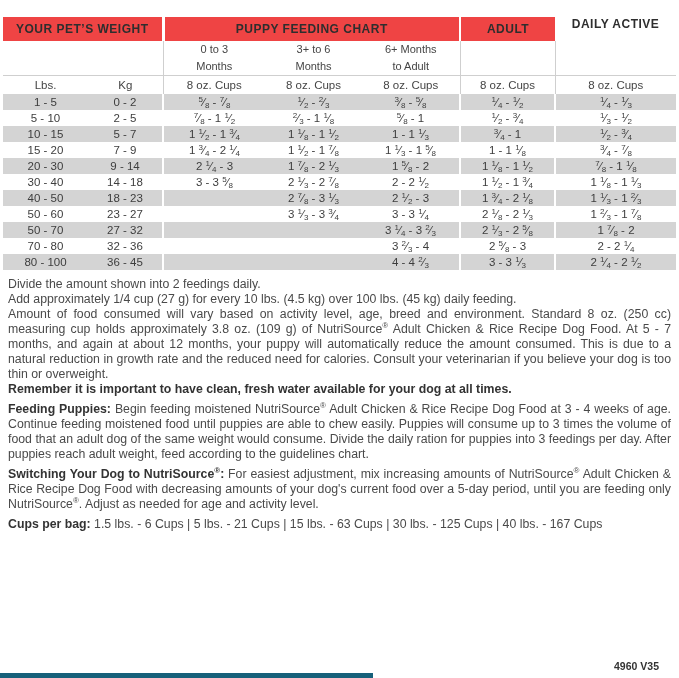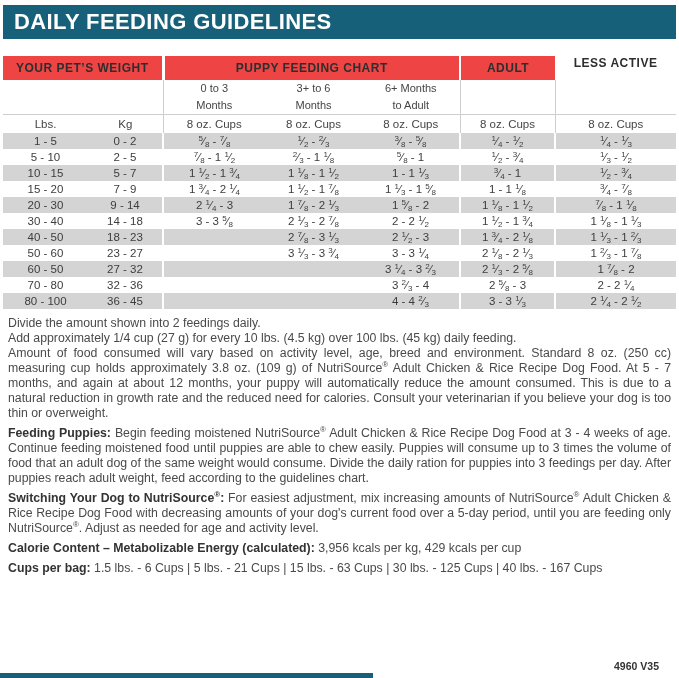--- a/index.html
+++ b/index.html
@@ -69,40 +69,37 @@
   .bottom-bar {
     position: absolute; left: 0; bottom: 0;
     width: 373px; height: 5px; background: #16607a;
   }
 </style>
 </head>
 <body>
 
 <div class="page">
 
-  <div class="header-bar">
-    <span class="title">DAILY FEEDING GUIDELINES</span>
-  </div>
 
   <table class="feed">
     <colgroup>
       <col style="width:85px">
         <col style="width:75px">
         <col style="width:102px">
       <col style="width:97px">
         <col style="width:98px">
         <col style="width:95px">
         <col style="width:121px">
     </colgroup>
     <thead>
       <tr>
         <th colspan="2" class="gh">YOUR PET’S WEIGHT</th>
         <th colspan="3" class="gh gap-l">PUPPY FEEDING CHART</th>
         <th class="gh gap-s">ADULT</th>
-        <th class="gh gh-white">LESS ACTIVE</th>
+        <th class="gh gh-white">DAILY ACTIVE</th>
       </tr>
       <tr>
         <th colspan="2" class="sh bdr"></th>
         <th class="sh">0 to 3
 Months</th>
         <th class="sh">3+ to 6
 Months</th>
         <th class="sh bdr">6+ Months
 to Adult</th>
         <th class="sh bdr"></th>
@@ -185,21 +182,21 @@
         <tr>
           <td>50 - 60</td>
           <td class="div">23 - 27</td>
           <td></td>
           <td>3 <span class="fr"><sup>1</sup>⁄<sub>3</sub></span> - 3 <span class="fr"><sup>3</sup>⁄<sub>4</sub></span></td>
           <td class="div">3 - 3 <span class="fr"><sup>1</sup>⁄<sub>4</sub></span></td>
           <td class="div">2 <span class="fr"><sup>1</sup>⁄<sub>8</sub></span> - 2 <span class="fr"><sup>1</sup>⁄<sub>3</sub></span></td>
           <td>1 <span class="fr"><sup>2</sup>⁄<sub>3</sub></span> - 1 <span class="fr"><sup>7</sup>⁄<sub>8</sub></span></td>
         </tr>
         <tr class="shade">
-          <td>60 - 50</td>
+          <td>50 - 70</td>
           <td class="div">27 - 32</td>
           <td></td>
           <td></td>
           <td class="div">3 <span class="fr"><sup>1</sup>⁄<sub>4</sub></span> - 3 <span class="fr"><sup>2</sup>⁄<sub>3</sub></span></td>
           <td class="div">2 <span class="fr"><sup>1</sup>⁄<sub>3</sub></span> - 2 <span class="fr"><sup>5</sup>⁄<sub>8</sub></span></td>
           <td>1 <span class="fr"><sup>7</sup>⁄<sub>8</sub></span> - 2</td>
         </tr>
         <tr>
           <td>70 - 80</td>
           <td class="div">32 - 36</td>
@@ -219,23 +216,23 @@
           <td>2 <span class="fr"><sup>1</sup>⁄<sub>4</sub></span> - 2 <span class="fr"><sup>1</sup>⁄<sub>2</sub></span></td>
         </tr>
       </tbody>
   </table>
 
   <div class="content">
     <p class="para">
       <span class="block rich">Divide the amount shown into 2 feedings daily.</span>
       <span class="block rich">Add approximately 1/4 cup (27 g) for every 10 lbs. (4.5 kg) over 100 lbs. (45 kg) daily feeding.</span>
       <span class="block rich justify">Amount of food consumed will vary based on activity level, age, breed and environment. Standard 8 oz. (250 cc) measuring cup holds approximately 3.8 oz. (109 g) of NutriSource<sup class="reg">®</sup> Adult Chicken &amp; Rice Recipe Dog Food. At 5 - 7 months, and again at about 12 months, your puppy will automatically reduce the amount consumed. This is due to a natural reduction in growth rate and the reduced need for calories. Consult your veterinarian if you believe your dog is too thin or overweight.</span>
+      <b class="block rich">Remember it is important to have clean, fresh water available for your dog at all times.</b>
     </p>
     <p class="para justify"><b class="rich">Feeding Puppies:</b> <span class="rich">Begin feeding moistened NutriSource<sup class="reg">®</sup> Adult Chicken &amp; Rice Recipe Dog Food at 3 - 4 weeks of age. Continue feeding moistened food until puppies are able to chew easily. Puppies will consume up to 3 times the volume of food that an adult dog of the same weight would consume. Divide the daily ration for puppies into 3 feedings per day. After puppies reach adult weight, feed according to the guidelines chart.</span></p>
     <p class="para justify"><b class="rich">Switching Your Dog to NutriSource<sup class="reg">®</sup>:</b> <span class="rich">For easiest adjustment, mix increasing amounts of NutriSource<sup class="reg">®</sup> Adult Chicken &amp; Rice Recipe Dog Food with decreasing amounts of your dog's current food over a 5-day period, until you are feeding only NutriSource<sup class="reg">®</sup>. Adjust as needed for age and activity level.</span></p>
-    <p class="para"><b class="rich">Calorie Content – Metabolizable Energy (calculated):</b> <span class="rich">3,956 kcals per kg, 429 kcals per cup</span></p>
     <p class="para"><b class="rich">Cups per bag:</b> <span class="rich">1.5 lbs. - 6 Cups  |  5 lbs. - 21 Cups  |  15 lbs. -  63 Cups  |  30 lbs. -  125 Cups  |  40 lbs. - 167 Cups</span></p>
   </div>
 
   <div class="footer-code">4960 V35</div>
   <div class="bottom-bar"></div>
 
 </div>
 
 </body></html>

